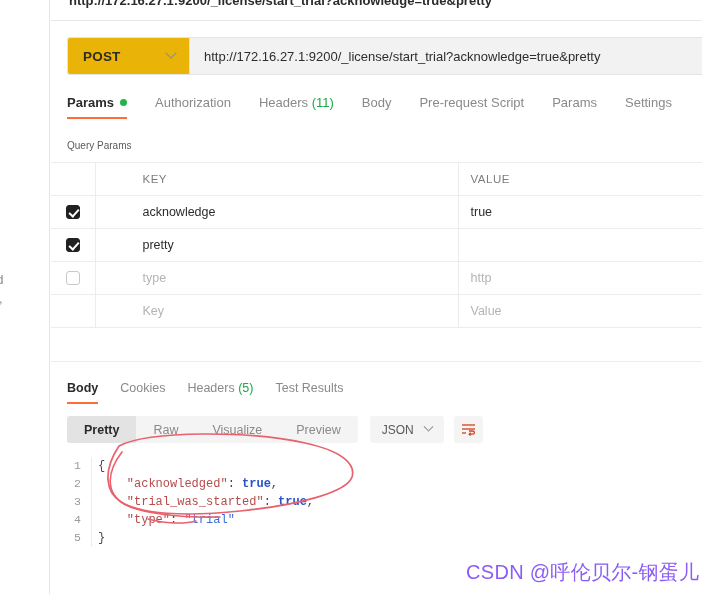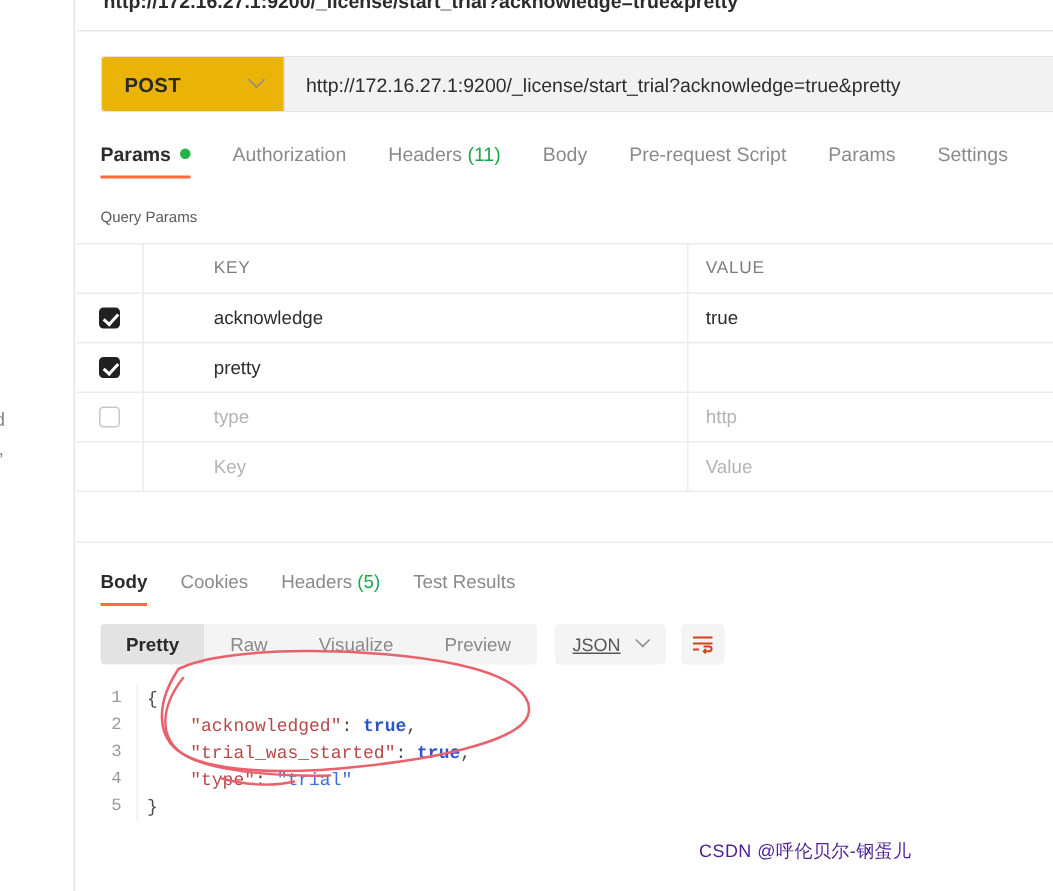--- a/index.html
+++ b/index.html
@@ -219,21 +219,20 @@
   .seg.active { background: #e3e3e3; color: #2a2a2a; font-weight: bold; }
   .jsonsel {
     display: flex; align-items: center; gap: 11px;
     height: 27px;
     margin-left: 12px;
     padding: 0 12px;
     background: #f4f4f4;
     border-radius: 3px;
     font-size: 12px; color: #585858;
     cursor: pointer;
-    text-decoration: underline;
   }
   .jsonsel .chev { width: 7px; height: 7px; border-color: #8d8d8d; }
   .wrapbtn {
     width: 29px; height: 27px;
     margin-left: 10px;
     background: #f4f4f4;
     border-radius: 3px;
     display: flex; align-items: center; justify-content: center;
     cursor: pointer;
   }
@@ -262,22 +261,22 @@
   .k-str { color: #3a6fd8; }
   .k-punc { color: #4a4a4a; }
 
   
   .annot { position: absolute; left: 0; top: 0; pointer-events: none; }
 
   
   .watermark {
     position: absolute;
     left: 466px; top: 559px;
-    font-size: 12px;
-    color: #4c1d95;
+    font-size: 20px;
+    color: #8b5cf6;
     white-space: nowrap;
     letter-spacing: .3px;
   }
 </style>
 </head>
 <body>
 
 <div id="app">
 
   <div class="left-panel">

